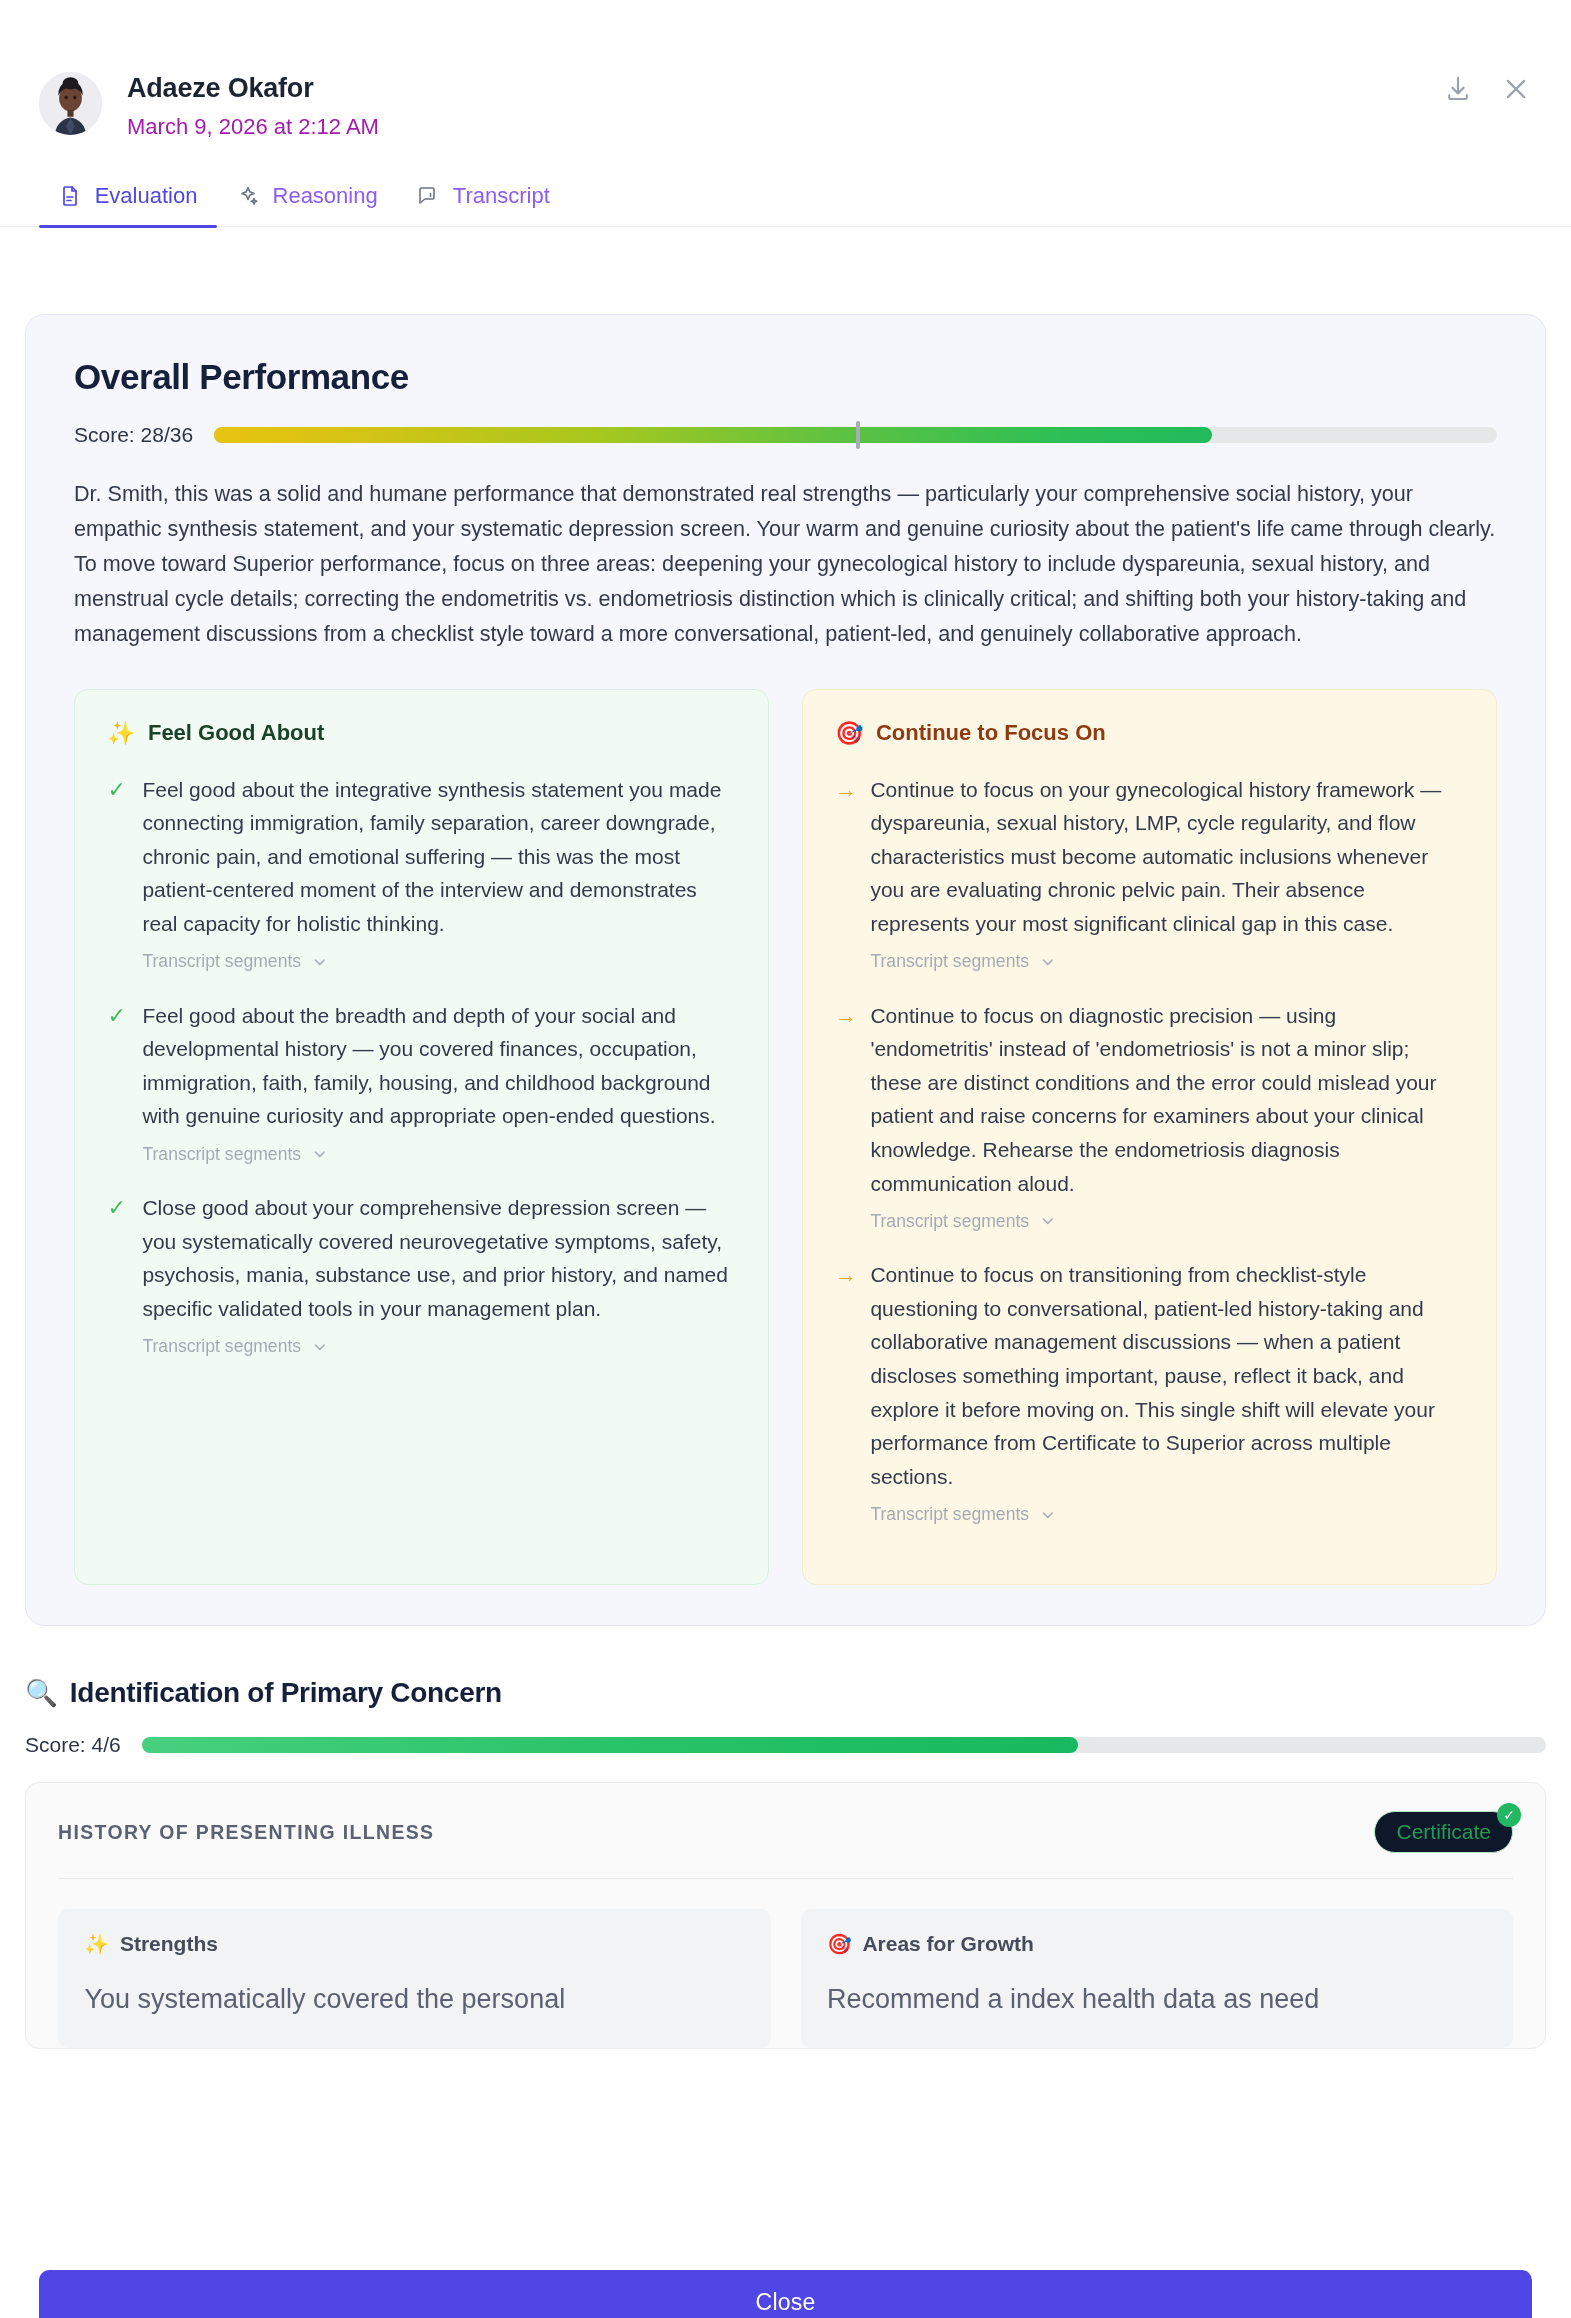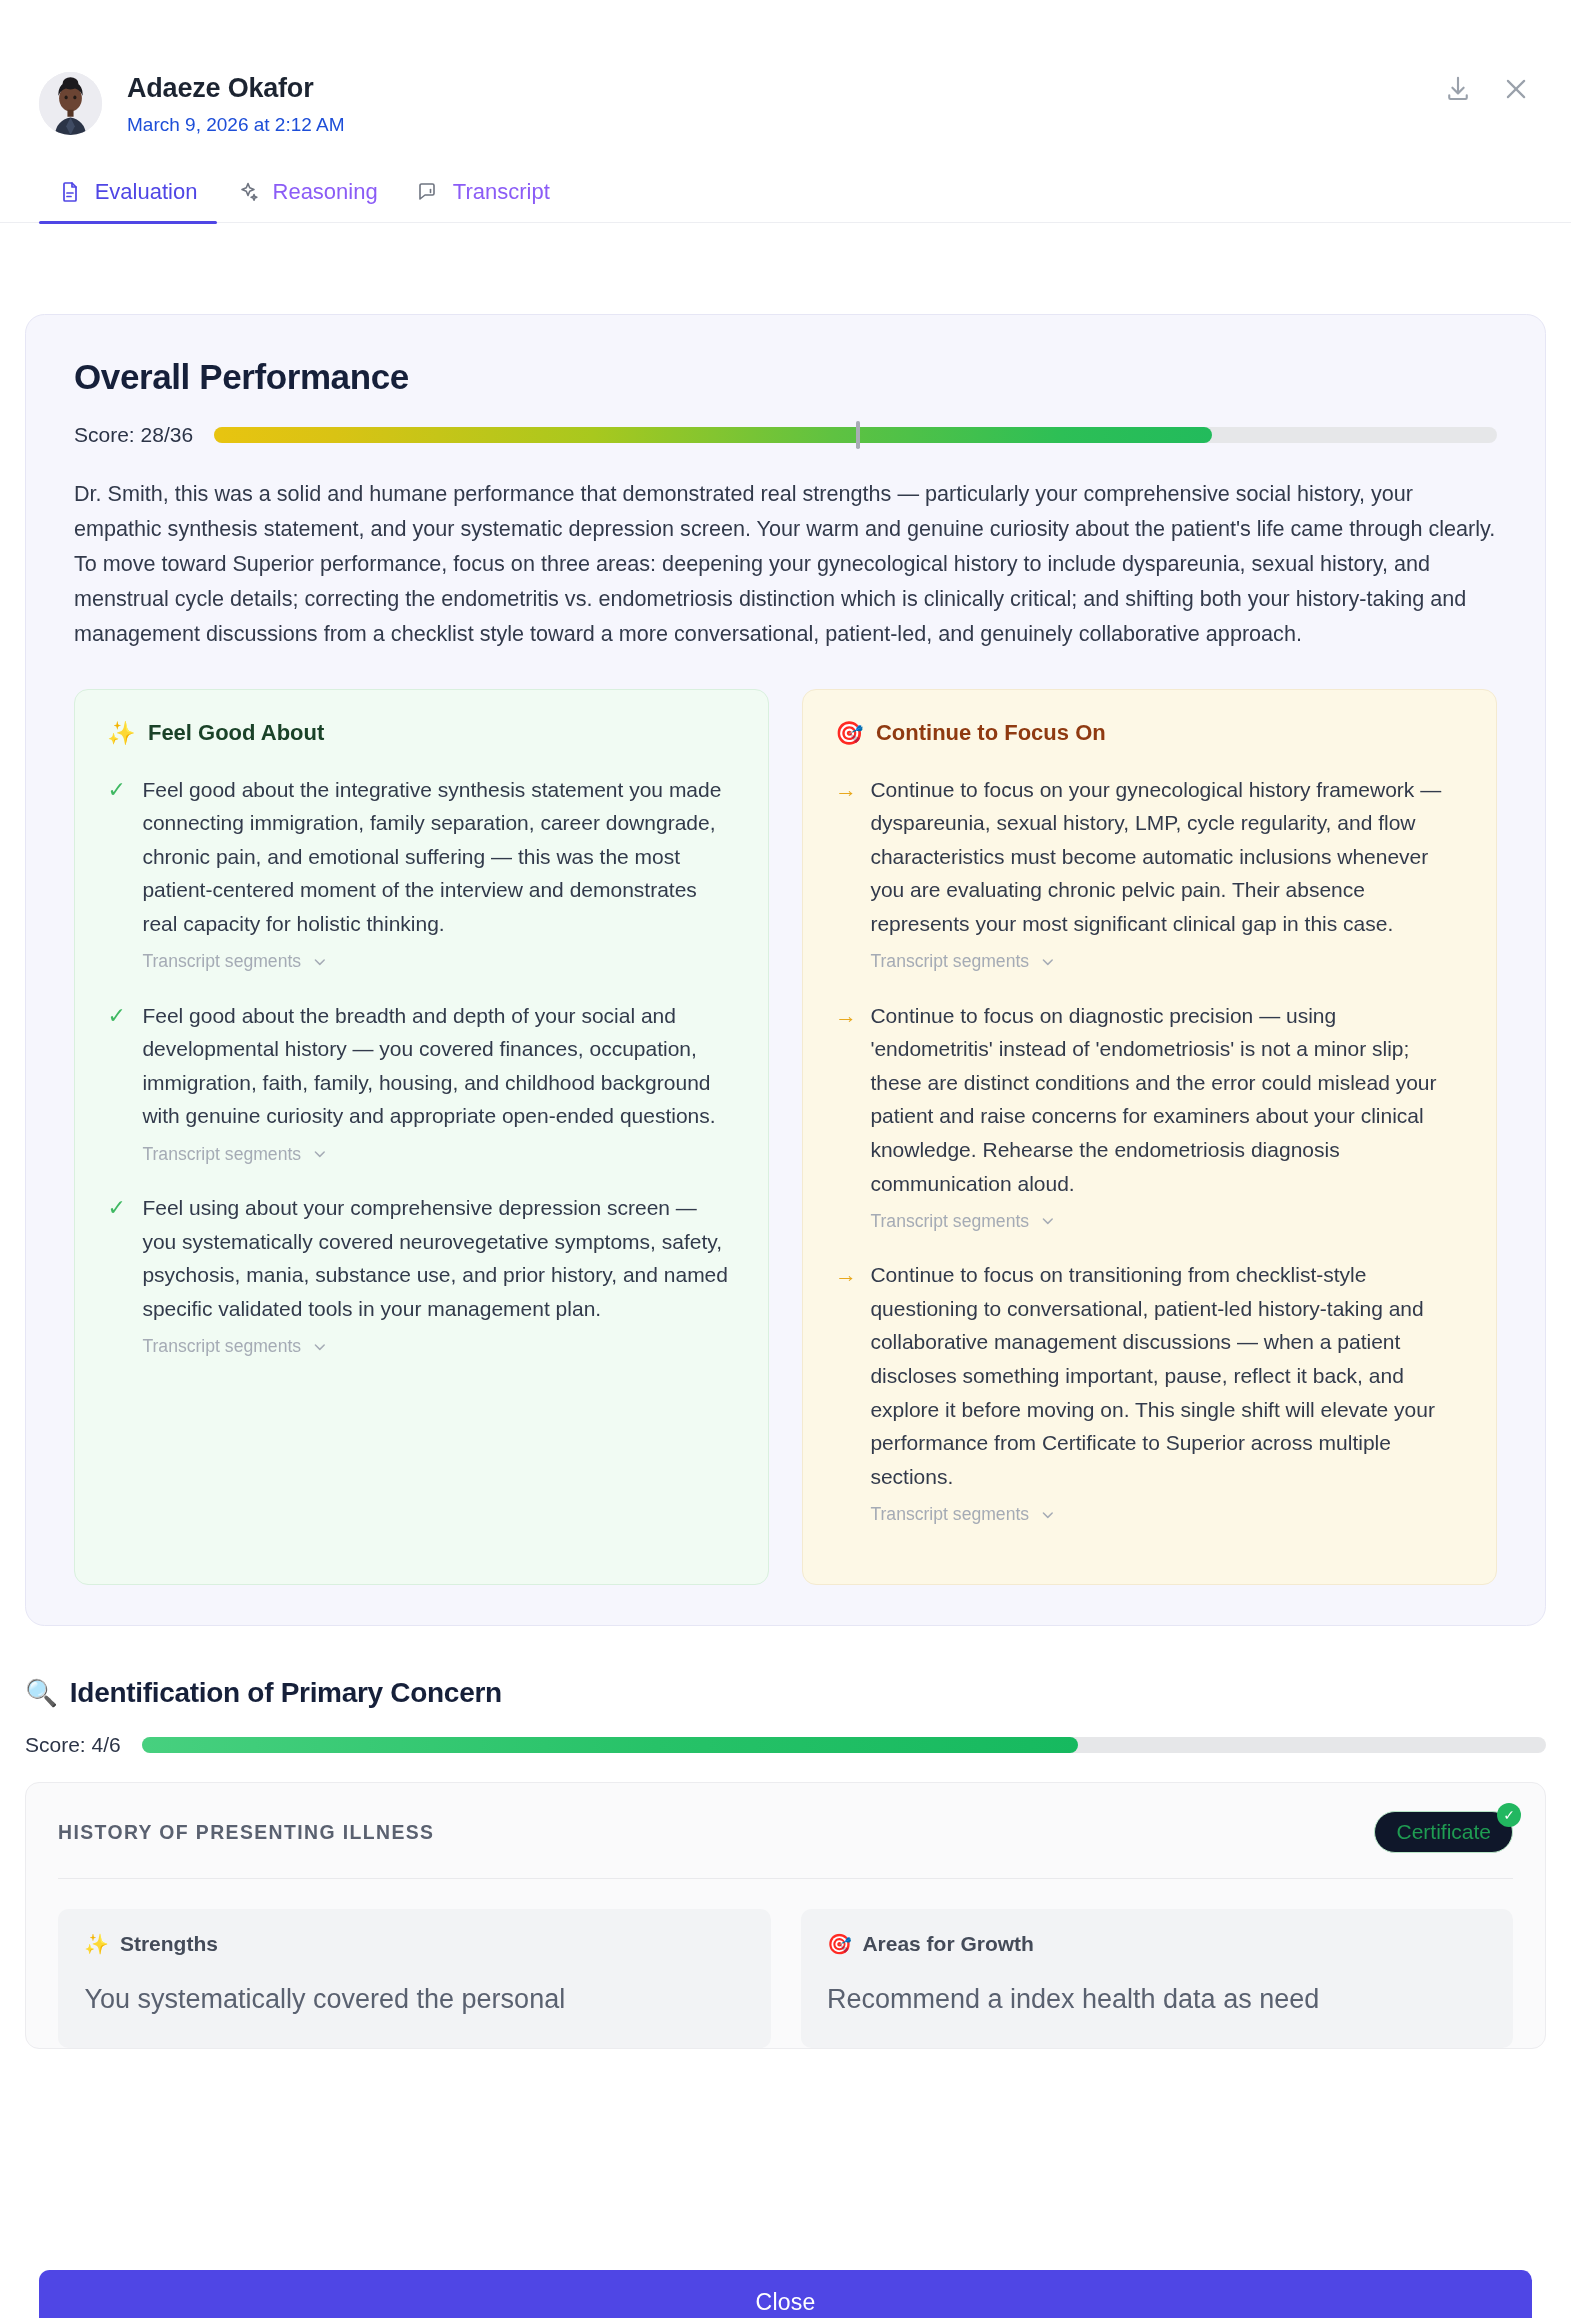--- a/index.html
+++ b/index.html
@@ -38,22 +38,22 @@
   .avatar svg { display: block; width: 63px; height: 63px; }
   .hdr-text { margin-left: 25px; padding-top: 3.5px; }
   .hdr-name {
     font-size: 27px;
     font-weight: 700;
     color: #1c2431;
     letter-spacing: -0.2px;
     line-height: 1.25;
   }
   .hdr-date {
-    font-size: 19px;
-    color: #1d4ed8;
+    font-size: 22px;
+    color: #a21caf;
     margin-top: 8px;
     line-height: 1.3;
   }
   .hdr-actions {
     position: absolute;
     top: 38px;
     right: 39px;
     display: flex;
     gap: 26.4px;
     align-items: center;
@@ -477,21 +477,21 @@
                       <path d="M6 9.5l6 6 6-6"></path>
                     </svg>
                 </span>
               </button>
             </div>
           </div>
 
           <div class="hl-item">
             <span class="hl-marker">✓</span>
             <div class="hl-body">
-              <div class="hl-text">Feel using about your comprehensive depression screen — you systematically covered neurovegetative symptoms, safety, psychosis, mania, substance use, and prior history, and named specific validated tools in your management plan.</div>
+              <div class="hl-text">Close good about your comprehensive depression screen — you systematically covered neurovegetative symptoms, safety, psychosis, mania, substance use, and prior history, and named specific validated tools in your management plan.</div>
               <button class="seg-toggle">
                 <span>Transcript segments</span>
                 <span>
                   <svg width="17.6" height="17.6" viewBox="0 0 24 24" fill="none" stroke="#a5abb5" stroke-width="2" stroke-linecap="round" stroke-linejoin="round">
                       <path d="M6 9.5l6 6 6-6"></path>
                     </svg>
                 </span>
               </button>
             </div>
           </div>

